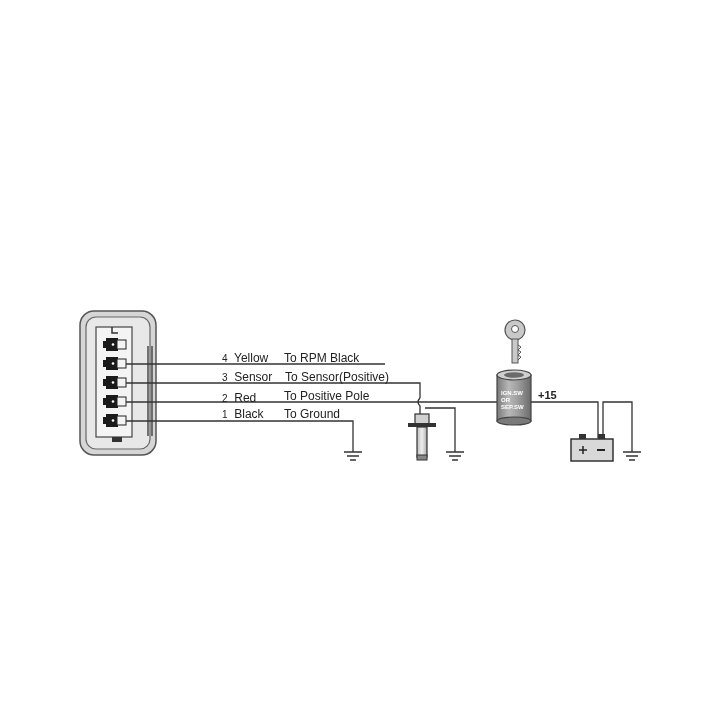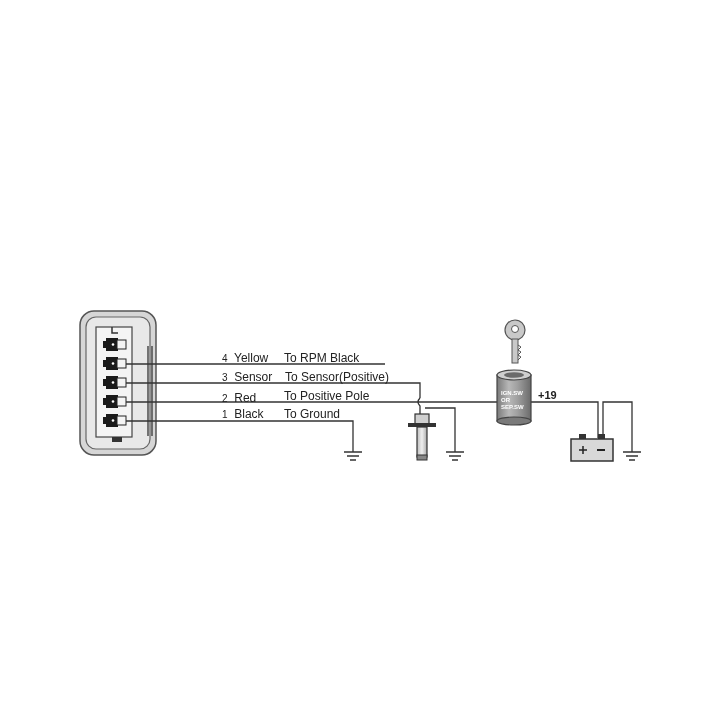--- a/index.html
+++ b/index.html
@@ -206,14 +206,14 @@
   <div class="lbl" style="left:284px; top:384px;text-align:right;">To Ground</div>
 
   
   <div class="sw-txt" style="left:501px; top:366px;">
     <div>IGN.SW</div>
     <div>OR</div>
     <div>SEP.SW</div>
   </div>
 
   
-  <div class="plus12" style="left:538px; top:365px;">+19</div>
+  <div class="plus12" style="left:538px; top:365px;">+15</div>
 </div>
 
 </body></html>

